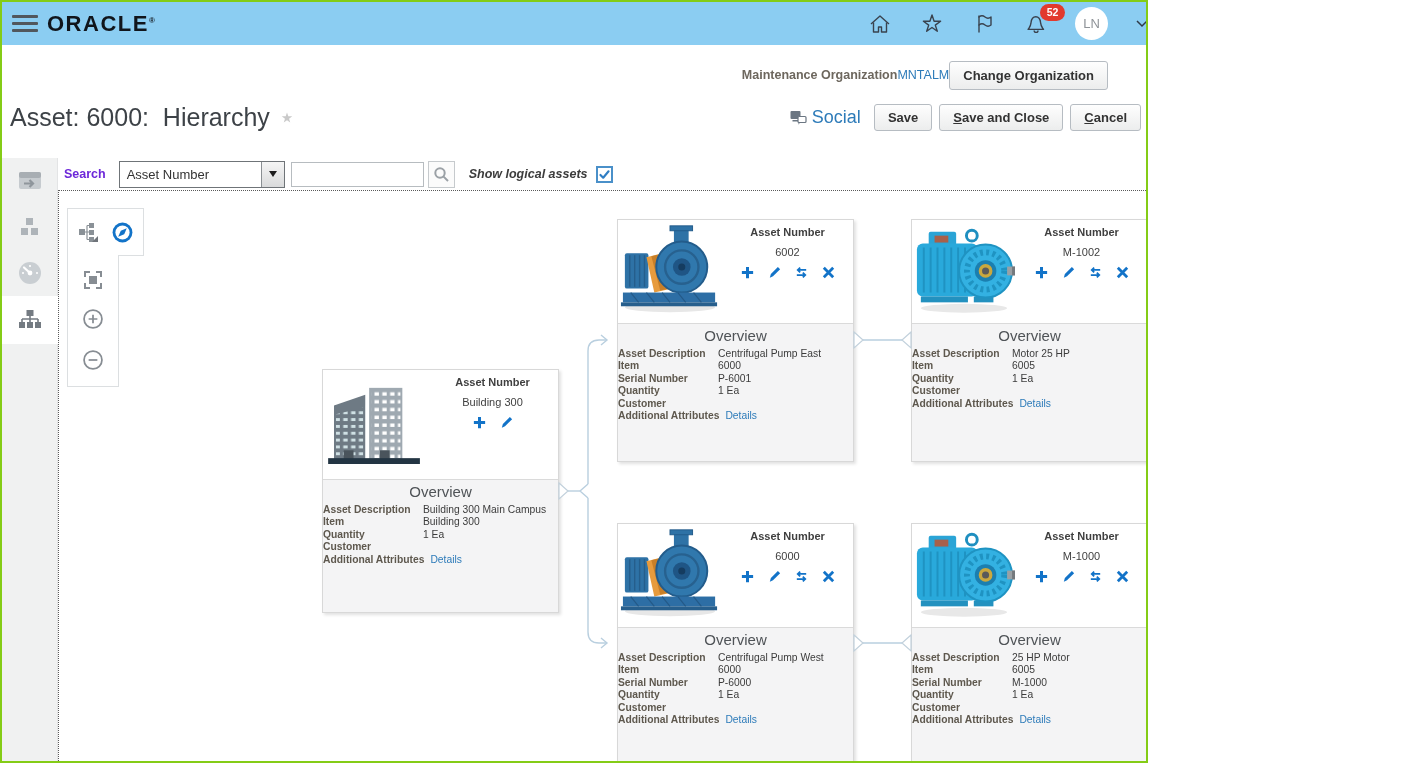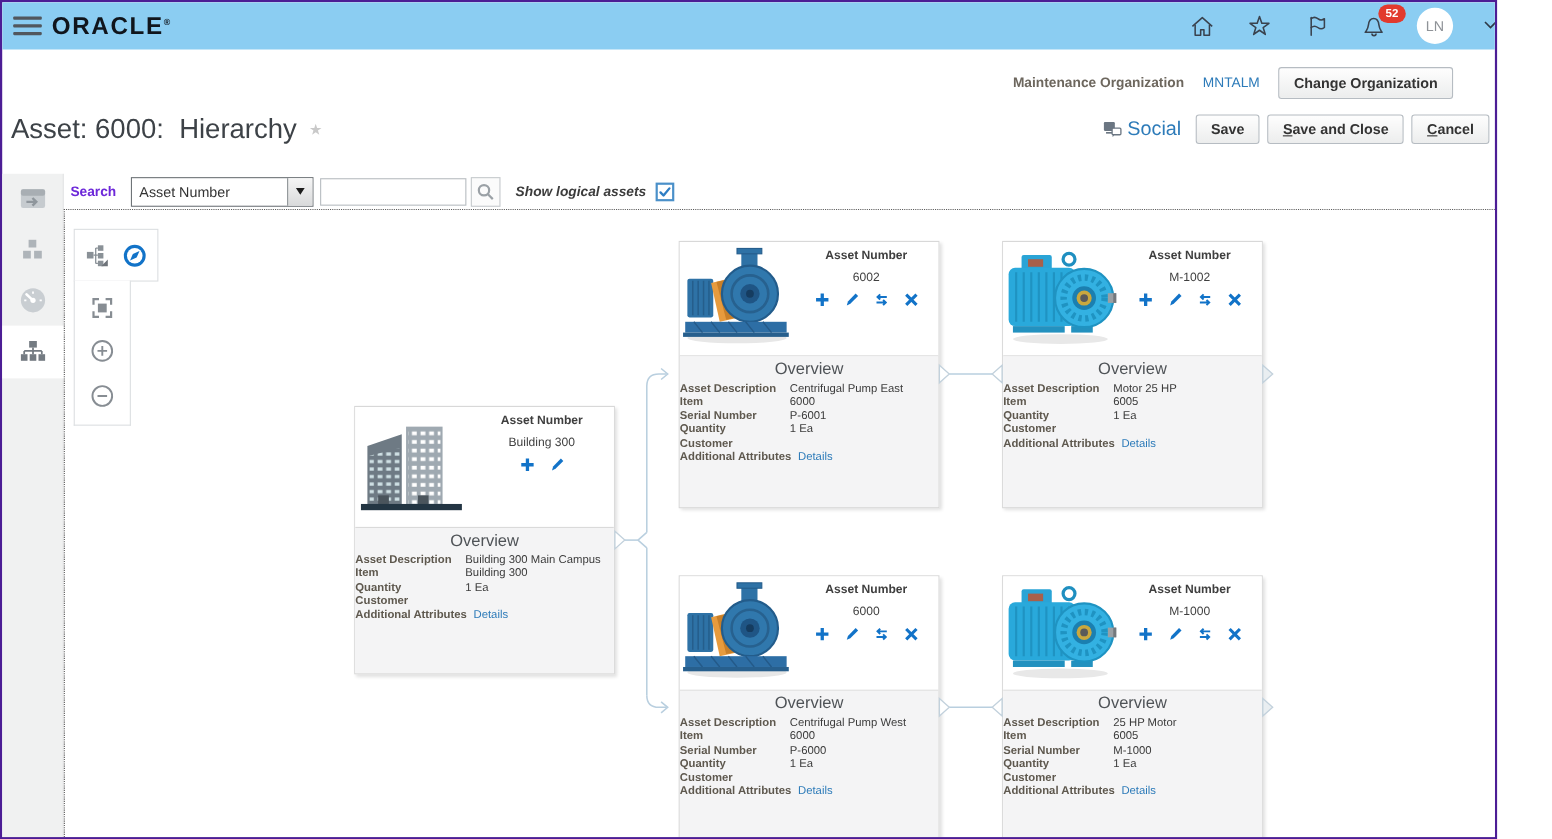--- a/index.html
+++ b/index.html
@@ -1,38 +1,38 @@
 <!DOCTYPE html>
 <html><head>
 <meta charset="utf-8">
 <style>
   * { box-sizing: border-box; margin: 0; padding: 0; }
   html,body { background:#fff; }
   body { font-family: "Liberation Sans", sans-serif; }
 
   .window {
-    position: relative; width: 1361px; height: 763px;
-    border: 2px solid #4c1d95; background: #fff; overflow: hidden;
+    position: relative; width: 1148px; height: 763px;
+    border: 2px solid #84cc16; background: #fff; overflow: hidden;
   }
 
   
   .topbar { position:absolute; left:0; top:0; right:0; height:43px; background:#8BCDF2; }
   .hamburger { position:absolute; left:10px; top:13px; width:26px; height:17px; display:flex; flex-direction:column; justify-content:space-between; cursor:pointer; }
   .hamburger span { display:block; height:3px; background:#51575d; border-radius:1px; }
   .brand { position:absolute; left:45px; top:9px; font-size:22px; font-weight:bold; letter-spacing:1.5px; color:#10151c; }
   .brand sup { font-size:8px; }
   .topbar-right { position:absolute; right:0; top:0; height:43px; display:flex; align-items:center; gap:26px; padding-right:2px; }
   .tb-icon { width:26px; height:26px; display:flex; align-items:center; justify-content:flex-end; }
   .bell-wrap { position:relative; }
   .badge { position:absolute; top:-7px; right:-16px; min-width:25px; height:17px; border-radius:9px; background:#E23A2E; color:#fff; font-size:10.5px; font-weight:bold; display:flex; align-items:center; justify-content:center; padding:0 4px; }
   .avatar { width:33px; height:33px; border-radius:50%; background:#fff; color:#8f9398; font-size:13px; display:flex; align-items:center; justify-content:center; }
   .av-chev { margin-left:2px; margin-right:-4px; }
 
   
-  .context-row { position:absolute; top:58px; right:38px; height:30px; display:flex; align-items:center; gap:17px; }
+  .context-row { position:absolute; top:58px; right:38px; height:30px; display:flex; align-items:center; gap:0; }
   .ctx-label { font-size:12.5px; font-weight:bold; color:#6d675e; }
   .link { color:#2D7BB9; text-decoration:none; cursor:pointer; }
   .ctx-link { font-size:12.5px; }
   .btn { display:inline-flex; align-items:center; justify-content:center; height:27px; padding:0 13px;
          background:linear-gradient(#fefefe,#eceded); border:1px solid #b6bcc2; border-radius:3px;
          font-size:13px; font-weight:bold; color:#333; cursor:pointer; white-space:pre; }
   .btn-lg { height:29px; }
 
   .title-row { position:absolute; left:8px; top:100px; right:5px; height:31px; display:flex; align-items:center; }
   .page-title { font-size:25px; color:#3d4247; white-space:pre; }

